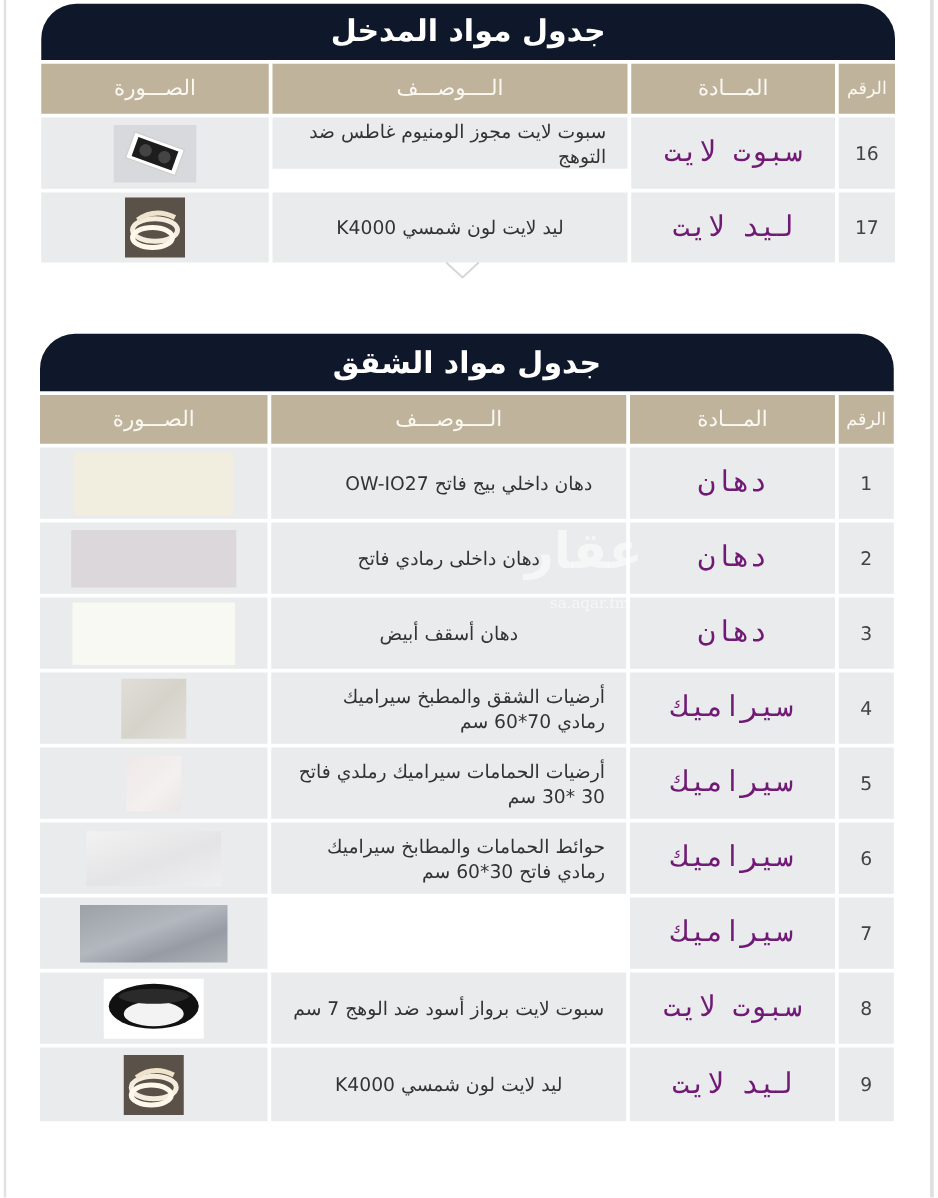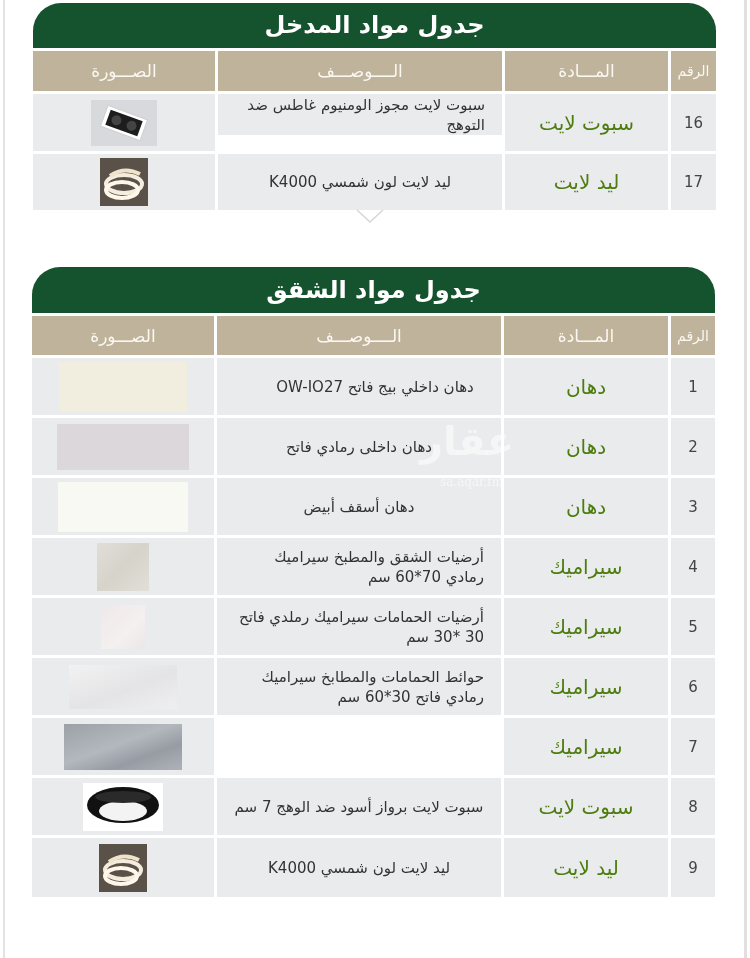--- a/index.html
+++ b/index.html
@@ -4,33 +4,33 @@
 <style>
   html, body { margin:0; padding:0; }
   body {
     width:750px; height:958px; overflow:hidden; background:#ffffff;
     font-family:"DejaVu Sans", sans-serif; position:relative;
   }
   .edge-left { position:absolute; left:3px; top:0; width:2px; height:958px; background:#e2e2e2; }
   .edge-right { position:absolute; left:744px; top:0; width:3px; height:958px; background:#e0e0e0; }
   .tbl { position:absolute; direction:ltr; }
   .title-bar {
-    position:absolute; background:#14532d; color:#ffffff;
+    position:absolute; background:#0f172a; color:#ffffff;
     border-radius:28px 28px 0 0; text-align:center; font-weight:bold;
     font-size:24px; direction:rtl;
   }
   .row { position:absolute; left:0; display:flex; }
   .cell {
     position:absolute; top:0; display:flex; align-items:center; justify-content:center;
     box-sizing:border-box; color:#3a3a3a; direction:rtl;
   }
   .hdr .cell { background:#bfb39c; color:#fbf8f2; font-size:17px; }
   .body-row .cell { background:#e9ebec; font-size:16px; }
   .cell.num { font-size:15px; color:#444; }
-  .cell.mat { font-size:20px; color:#4d7c0f; }
+  .cell.mat { font-size:23px; color:#701a75;font-family:Liberation Mono, monospace; }
   .cell.desc { font-size:15px; line-height:20px; color:#333; text-align:right; justify-content:center; }
   .cell.desc span { display:block; max-width:250px; }
   .chev { position:absolute; left:355px; top:207px; width:30px; height:20px; }
   .watermark { position:absolute; left:420px; top:418px; color:rgba(255,255,255,0.55); font-size:40px; font-weight:bold; direction:rtl; pointer-events:none; }
   .watermark-sub { position:absolute; left:440px; top:475px; color:rgba(255,255,255,0.6); font-size:12px; pointer-events:none; font-family:"DejaVu Serif", serif; }
 </style>
 </head>
 <body>
 
 <div class="edge-left"></div>

